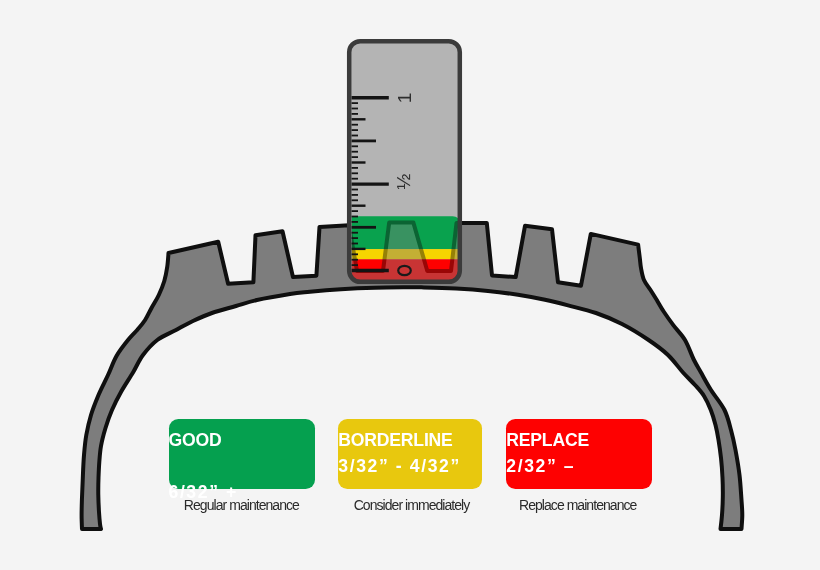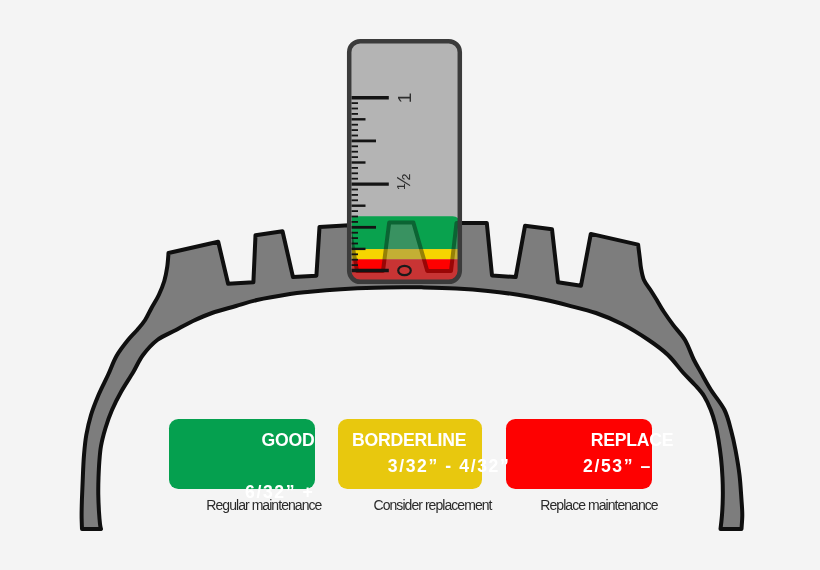--- a/index.html
+++ b/index.html
@@ -1,21 +1,21 @@
 <!DOCTYPE html>
 <html><head>
 <meta charset="utf-8">
 <style>
 html,body { margin:0; padding:0; }
 body { width:820px; height:570px; background:#f4f4f4; font-family:"Liberation Sans", sans-serif; position:relative; overflow:hidden; }
 svg { position:absolute; left:0; top:0; }
 .box { position:absolute; top:419px; height:69.5px; border-radius:9.3px; }
-.bt { position:absolute; color:#fff; font-weight:bold; font-size:17.6px; letter-spacing:-0.2px; line-height:20px; text-align:right; white-space:nowrap; }
+.bt { position:absolute; color:#fff; font-weight:bold; font-size:17.6px; letter-spacing:-0.2px; line-height:20px; text-align:left; white-space:nowrap; }
 .bt2 { letter-spacing:1.6px; }
-.cap { position:absolute; top:497.1px; font-size:14px; letter-spacing:-0.95px; line-height:16px; color:#2a2a2a; text-align:right; white-space:nowrap; }
+.cap { position:absolute; top:497.1px; font-size:14px; letter-spacing:-0.95px; line-height:16px; color:#2a2a2a; text-align:center; white-space:nowrap; }
 </style>
 </head>
 <body>
 <svg width="820" height="570" viewBox="0 0 820 570">
 <defs>
 <clipPath id="rulin">
         <rect x="351.5" y="43.5" width="108" height="238" rx="9"></rect>
       </clipPath>
 <clipPath id="band">
         <path d="M 351.5,216.2 L 452.5,216.2 Q 459.5,216.2 459.5,223.2 L 459.5,281.5 L 351.5,281.5 Z"></path>
@@ -71,16 +71,16 @@
 <rect x="349.2" y="41.2" width="110.6" height="240.6" rx="11" fill="none" stroke="#3b3b3b" stroke-width="4.5"></rect>
 </svg>
 <div class="box" style="left:168.5px; width:146px; background:#05a04f;"></div>
 <div class="box" style="left:338.3px; width:143.7px; background:#e8c80e;"></div>
 <div class="box" style="left:506.3px; width:145.7px; background:#fe0101;"></div>
 <div class="bt" style="left:168.5px; width:146px; top:429.6px;">GOOD</div>
 <div class="bt bt2" style="left:168.5px; width:146px; top:482px;">6/32” +</div>
 <div class="bt" style="left:338.3px; width:128px; top:429.6px;">BORDERLINE</div>
 <div class="bt bt2" style="left:338.3px; width:172px; top:455.8px;">3/32” - 4/32”</div>
 <div class="bt" style="left:506.3px; width:167px; top:429.6px;">REPLACE</div>
-<div class="bt bt2" style="left:506.3px; width:145.7px; top:455.8px;">2/53” –</div>
+<div class="bt bt2" style="left:506.3px; width:145.7px; top:455.8px;">2/32” –</div>
 <div class="cap" style="left:161.4px; width:160px;">Regular maintenance</div>
-<div class="cap" style="left:331.5px; width:160px;">Consider replacement</div>
+<div class="cap" style="left:331.5px; width:160px;">Consider immediately</div>
 <div class="cap" style="left:497.7px; width:160px;">Replace maintenance</div>
 
 </body></html>

